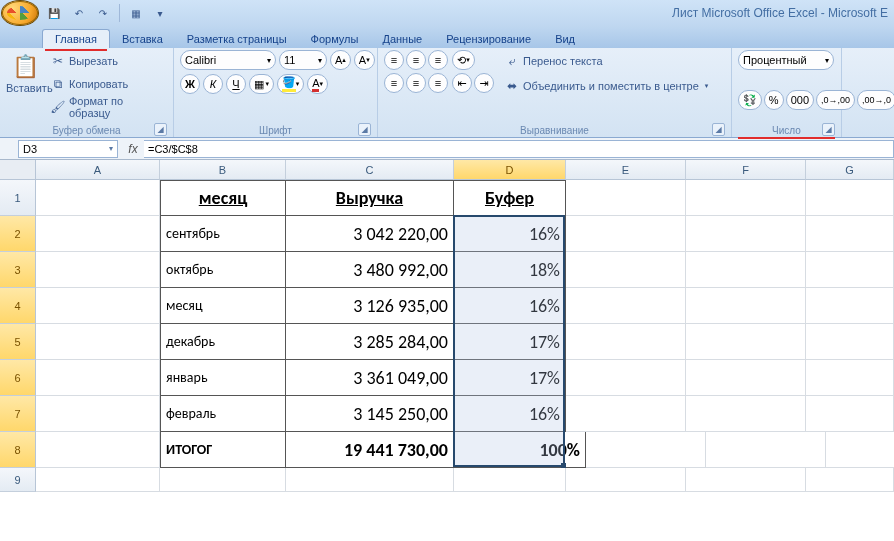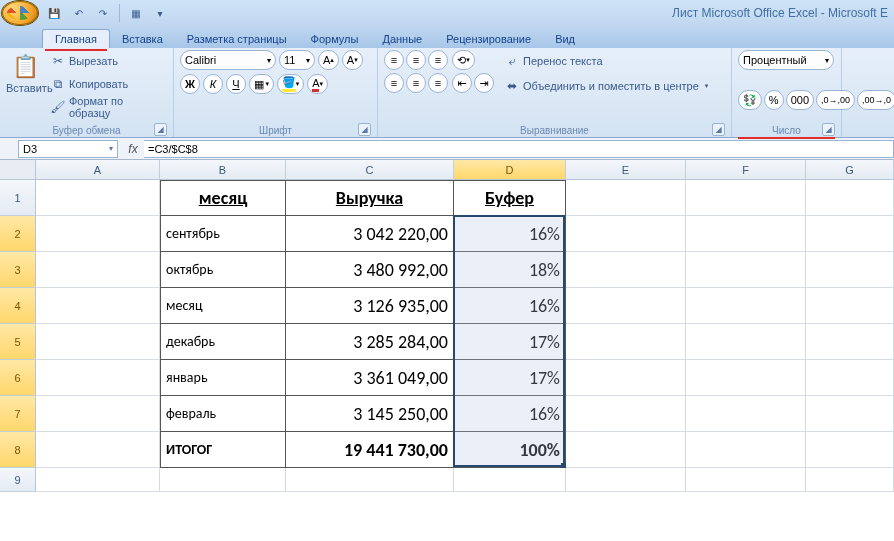--- a/index.html
+++ b/index.html
@@ -222,21 +222,21 @@
     <div class="group-label"><span>Буфер обмена</span><span class="dlaunch">◢</span></div>
   </div>
 
   <div class="group" style="width:204px">
     <div class="group-body col">
       <div style="display:flex;gap:3px">
         <div class="rsel" style="width:96px">
             <span>Calibri</span>
             <span style="margin-left:auto;font-size:8px">▾</span>
           </div>
-        <div class="rsel" style="width:36px">
+        <div class="rsel" style="width:48px">
             <span>11</span>
             <span style="margin-left:auto;font-size:8px">▾</span>
           </div>
         <div class="rbtn">A<sup style="font-size:7px">▴</sup></div>
         <div class="rbtn">A<sup style="font-size:7px">▾</sup></div>
       </div>
       <div style="display:flex;gap:3px;margin-top:3px">
         <div class="rbtn" style="font-weight:bold">Ж</div>
         <div class="rbtn" style="font-style:italic">К</div>
         <div class="rbtn" style="text-decoration:underline">Ч</div>
@@ -413,21 +413,21 @@
         <div class="cell tbl val" style="width: 168px; height: 36px;">3 145 250,00</div>
         <div class="cell tbl val" style="width: 112px; height: 36px;">16%</div>
         <div class="cell" style="width: 120px; height: 36px;"></div>
         <div class="cell" style="width: 120px; height: 36px;"></div>
         <div class="cell" style="width: 88px; height: 36px;"></div>
       </div>
       <div class="row">
         <div class="cell" style="width: 124px; height: 36px;"></div>
         <div class="cell tbl tbl-left txt bold" style="width: 126px; height: 36px;">ИТОГОГ</div>
         <div class="cell tbl val bold" style="width: 168px; height: 36px;">19 441 730,00</div>
-        <div class="cell tbl val bold" style="width: 112px; height: 36px;">100%</div>
+        <div class="cell tbl val bold" style="width: 132px; height: 36px;">100%</div>
         <div class="cell" style="width: 120px; height: 36px;"></div>
         <div class="cell" style="width: 120px; height: 36px;"></div>
         <div class="cell" style="width: 88px; height: 36px;"></div>
       </div>
       <div class="row">
         <div class="cell" style="width: 124px; height: 24px;"></div>
         <div class="cell" style="width: 126px; height: 24px;"></div>
         <div class="cell" style="width: 168px; height: 24px;"></div>
         <div class="cell" style="width: 112px; height: 24px;"></div>
         <div class="cell" style="width: 120px; height: 24px;"></div>

